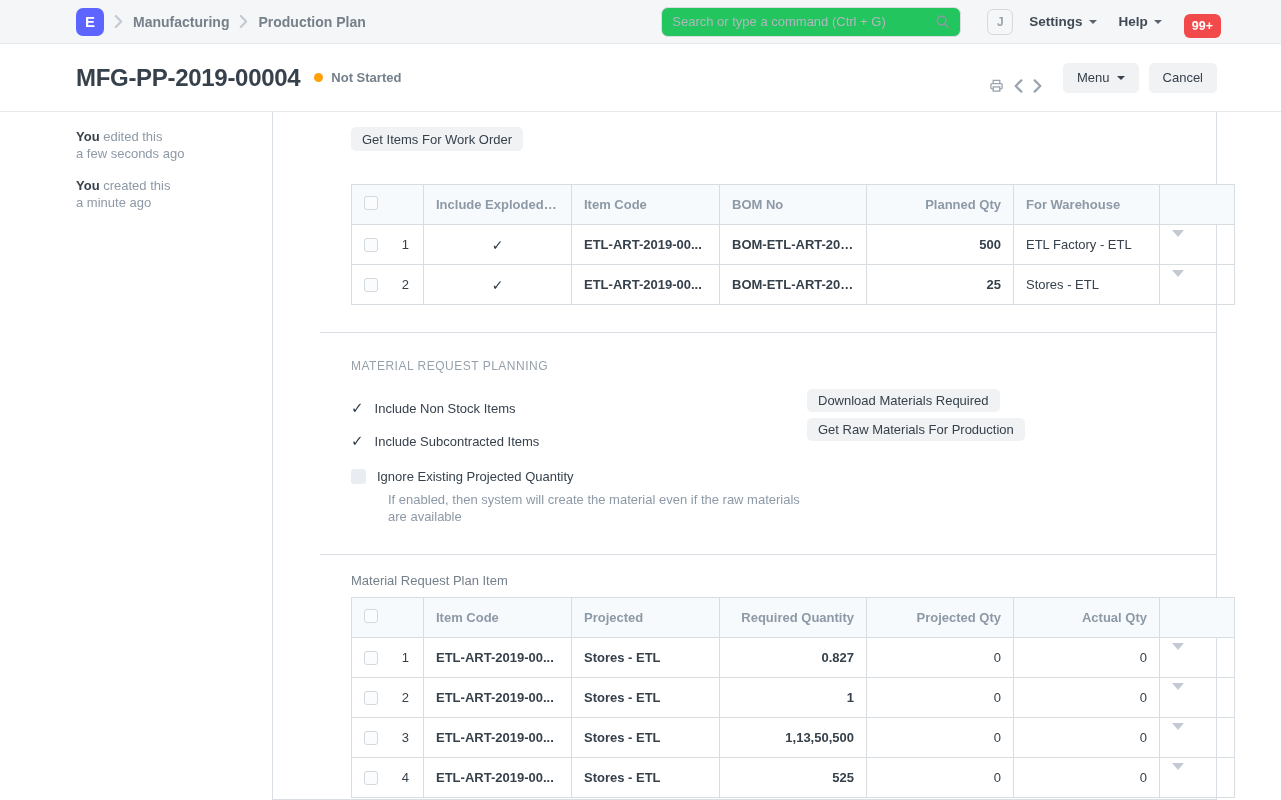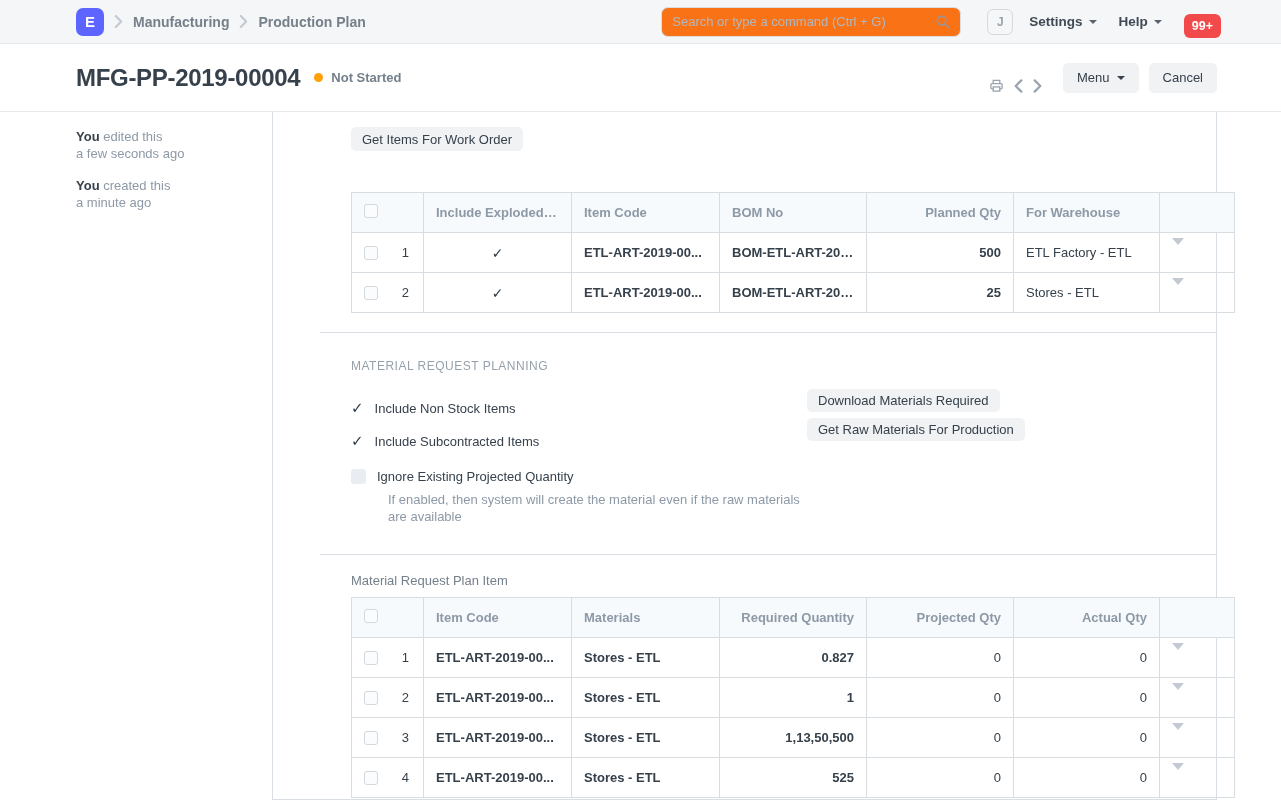--- a/index.html
+++ b/index.html
@@ -10,21 +10,21 @@
   .navbar { height:44px; background:#f4f6f8; border-bottom:1px solid #e6eaed;
     display:flex; align-items:center; justify-content:space-between;
     padding:0 60px 0 76px; }
   .nav-left { display:flex; align-items:center; }
   .logo { width:28px; height:28px; background:#5e64ff; border-radius:7px;
     color:#fff; font-weight:bold; font-size:15px; display:flex;
     align-items:center; justify-content:center; cursor:pointer; }
   .crumb-sep { margin:0 10px; display:flex; align-items:center; }
   .crumb { font-size:14px; font-weight:bold; color:#76808b; text-decoration:none; cursor:pointer; }
   .nav-right { display:flex; align-items:center; }
-  .search { width:300px; height:30px; background:#f97316; border:1px solid #d9dee3;
+  .search { width:300px; height:30px; background:#22c55e; border:1px solid #d9dee3;
     border-radius:7px; display:flex; align-items:center; padding:0 10px; margin-right:26px; }
   .search input { flex:1; border:none; outline:none; font-size:13px; color:#36414c; background:transparent; }
   .search input::placeholder { color:#b0b8bf; }
   .avatar { width:26px; height:26px; border:1px solid #d4dade; border-radius:6px;
     background:transparent; color:#9aa4ae; font-size:12px; font-weight:bold;
     display:flex; align-items:center; justify-content:center; margin-right:16px; cursor:pointer; }
   .nav-link { display:flex; align-items:center; gap:6px; background:none; border:none;
     font-family:inherit; font-size:13.5px; font-weight:bold; color:#404a55;
     margin-right:22px; cursor:pointer; }
   .caret { width:0; height:0; border-left:4px solid transparent; border-right:4px solid transparent;
@@ -61,21 +61,21 @@
   .sec1 { height:221px; padding-top:15px; border-bottom:1px solid #d8dee4; }
   .sec2 { height:222px; padding-top:26px; border-bottom:1px solid #d8dee4; }
   .sec3 { padding-top:18px; }
 
   .sec-btn { background:#f0f2f4; border:none; border-radius:5px; height:24px; padding:0 11px;
     font-family:inherit; font-size:13px; color:#36414c; cursor:pointer; }
   .sec1 .sec-btn { margin-bottom:33px; }
 
   
   table.grid { width:883px; border-collapse:collapse; table-layout:fixed;
-    font-size:13px; color:#36414c;margin-top:8px; }
+    font-size:13px; color:#36414c; }
   .grid th, .grid td { border:1px solid #d8dde2; height:40px; padding:0 12px; overflow:hidden;
     white-space:nowrap; text-overflow:ellipsis; }
   .grid th { background:#f7fafc; color:#8d99a6; font-weight:bold; text-align:left; }
   .grid .num { text-align:right; }
   .grid .bold { font-weight:bold; }
   .grid .center { text-align:center; }
   .rowhead { display:flex; align-items:center; justify-content:space-between; padding-right:2px; }
   .cb { width:14px; height:14px; border:1px solid #d3d9de; border-radius:3px;
     background:#fbfcfd; display:inline-block; cursor:pointer; }
   .idx { font-size:13px; color:#36414c; }
@@ -291,21 +291,21 @@
             <col style="width:148px">
           <col style="width:147px">
             <col style="width:147px">
             <col style="width:146px">
             <col style="width:75px">
         </colgroup>
         <tbody>
             <tr>
           <th><span class="cb"></span></th>
           <th>Item Code</th>
-          <th>Materials</th>
+          <th>Projected</th>
           <th class="num">Required Quantity</th>
           <th class="num">Projected Qty</th>
           <th class="num">Actual Qty</th>
           <th></th>
         </tr>
         <tr>
           <td>
                 <div class="rowhead">
             <span class="cb"></span>
             <span class="idx">1</span>

